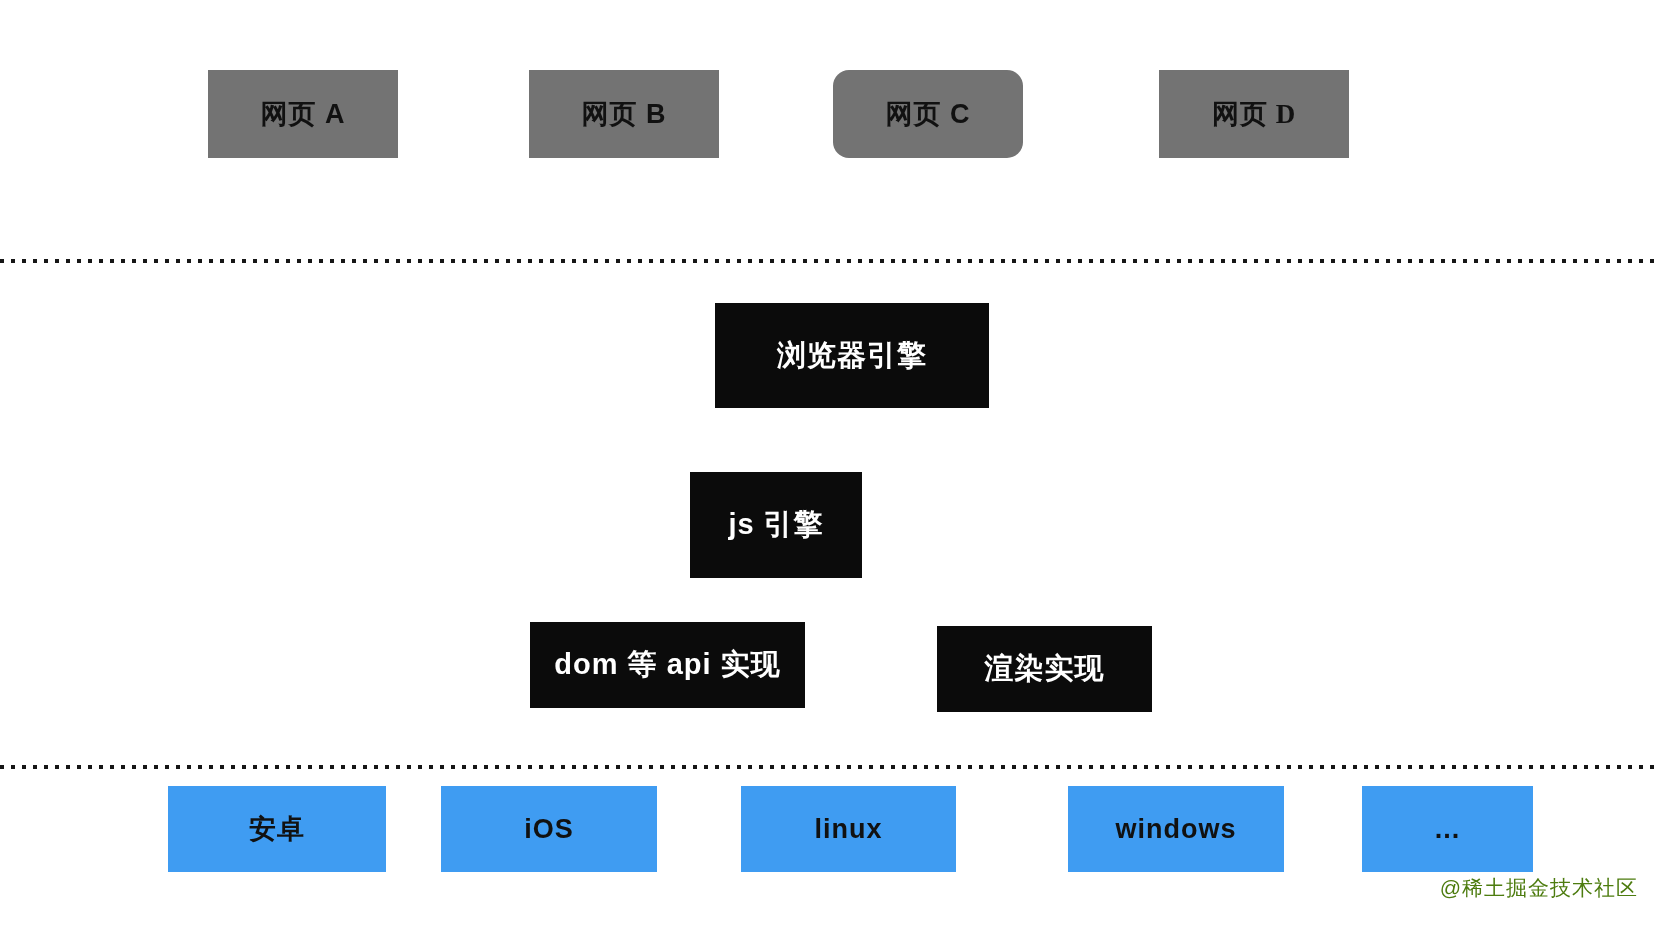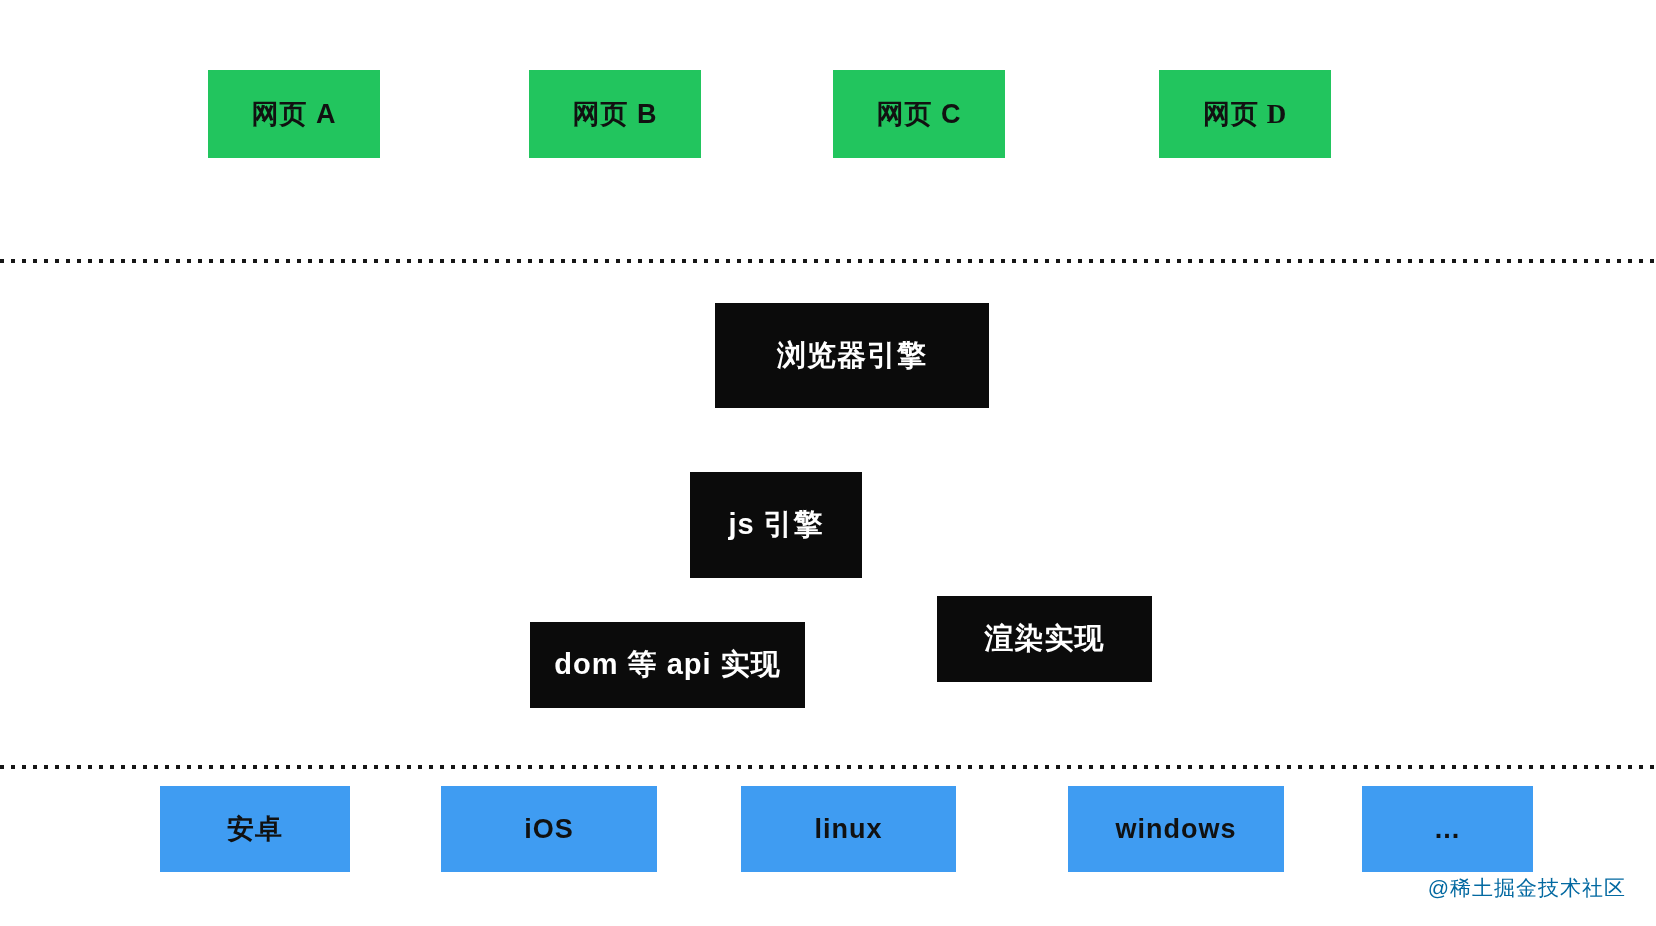--- a/index.html
+++ b/index.html
@@ -18,24 +18,24 @@
   .box {
     position: absolute;
     display: flex;
     align-items: center;
     justify-content: center;
     font-weight: 700;
     letter-spacing: 1px;
     box-sizing: border-box;
   }
   .box.orange {
-    background: #22c55e;
+    background: #737373;
     color: #111111;
     font-size: 27px;
-    width: 172px;
+    width: 190px;
     height: 88px;
     top: 70px;
   }
   .box.black {
     background: #0B0B0B;
     color: #ffffff;
     font-size: 29px;
   }
   .box.blue {
     background: #3F9CF2;
@@ -47,49 +47,49 @@
   .dotted-line {
     position: absolute;
     left: 0;
     width: 1656px;
     height: 4px;
     background-image: repeating-linear-gradient(to right,
       #161616 0px, #161616 4px, transparent 4px, transparent 11px);
   }
   .watermark {
     position: absolute;
-    right: 30px;
+    right: 18px;
     top: 874px;
     font-size: 21px;
-    color: #0369a1;
+    color: #4d7c0f;
     letter-spacing: 1px;
   }
 </style>
 </head>
 <body>
 
 <div class="canvas">
 
   <div class="box orange" style="left:208px;">网页 A</div>
   <div class="box orange" style="left:529px;">网页 B</div>
-  <div class="box orange" style="left:833px;">网页 C</div>
+  <div class="box orange" style="left:833px;border-radius:16px;">网页 C</div>
   <div class="box orange" style="left:1159px;font-family:Liberation Serif, serif;">网页 D</div>
 
   <div class="dotted-line" style="top:259px;"></div>
 
   <div class="box black" style="left:715px; top:303px; width:274px; height:105px;">浏览器引擎</div>
 
   <div class="box black" style="left:642px; top:472px; width:172px; height:106px;margin-left:48px;">js 引擎</div>
 
   <div class="box black" style="left:530px; top:622px; width:275px; height:86px;">dom 等 api 实现</div>
-  <div class="box black" style="left:937px; top:596px; width:215px; height:86px;">渲染实现</div>
+  <div class="box black" style="left:937px; top:626px; width:215px; height:86px;">渲染实现</div>
 
   <div class="dotted-line" style="top:765px;"></div>
 
-  <div class="box blue" style="left:160px; width:190px;">安卓</div>
+  <div class="box blue" style="left:168px; width:218px;">安卓</div>
   <div class="box blue" style="left:441px; width:216px;">iOS</div>
   <div class="box blue" style="left:741px; width:215px;">linux</div>
   <div class="box blue" style="left:1068px; width:216px;">windows</div>
   <div class="box blue" style="left:1362px; width:171px;">...</div>
 
   <div class="watermark">@稀土掘金技术社区</div>
 
 </div>
 
 </body></html>

